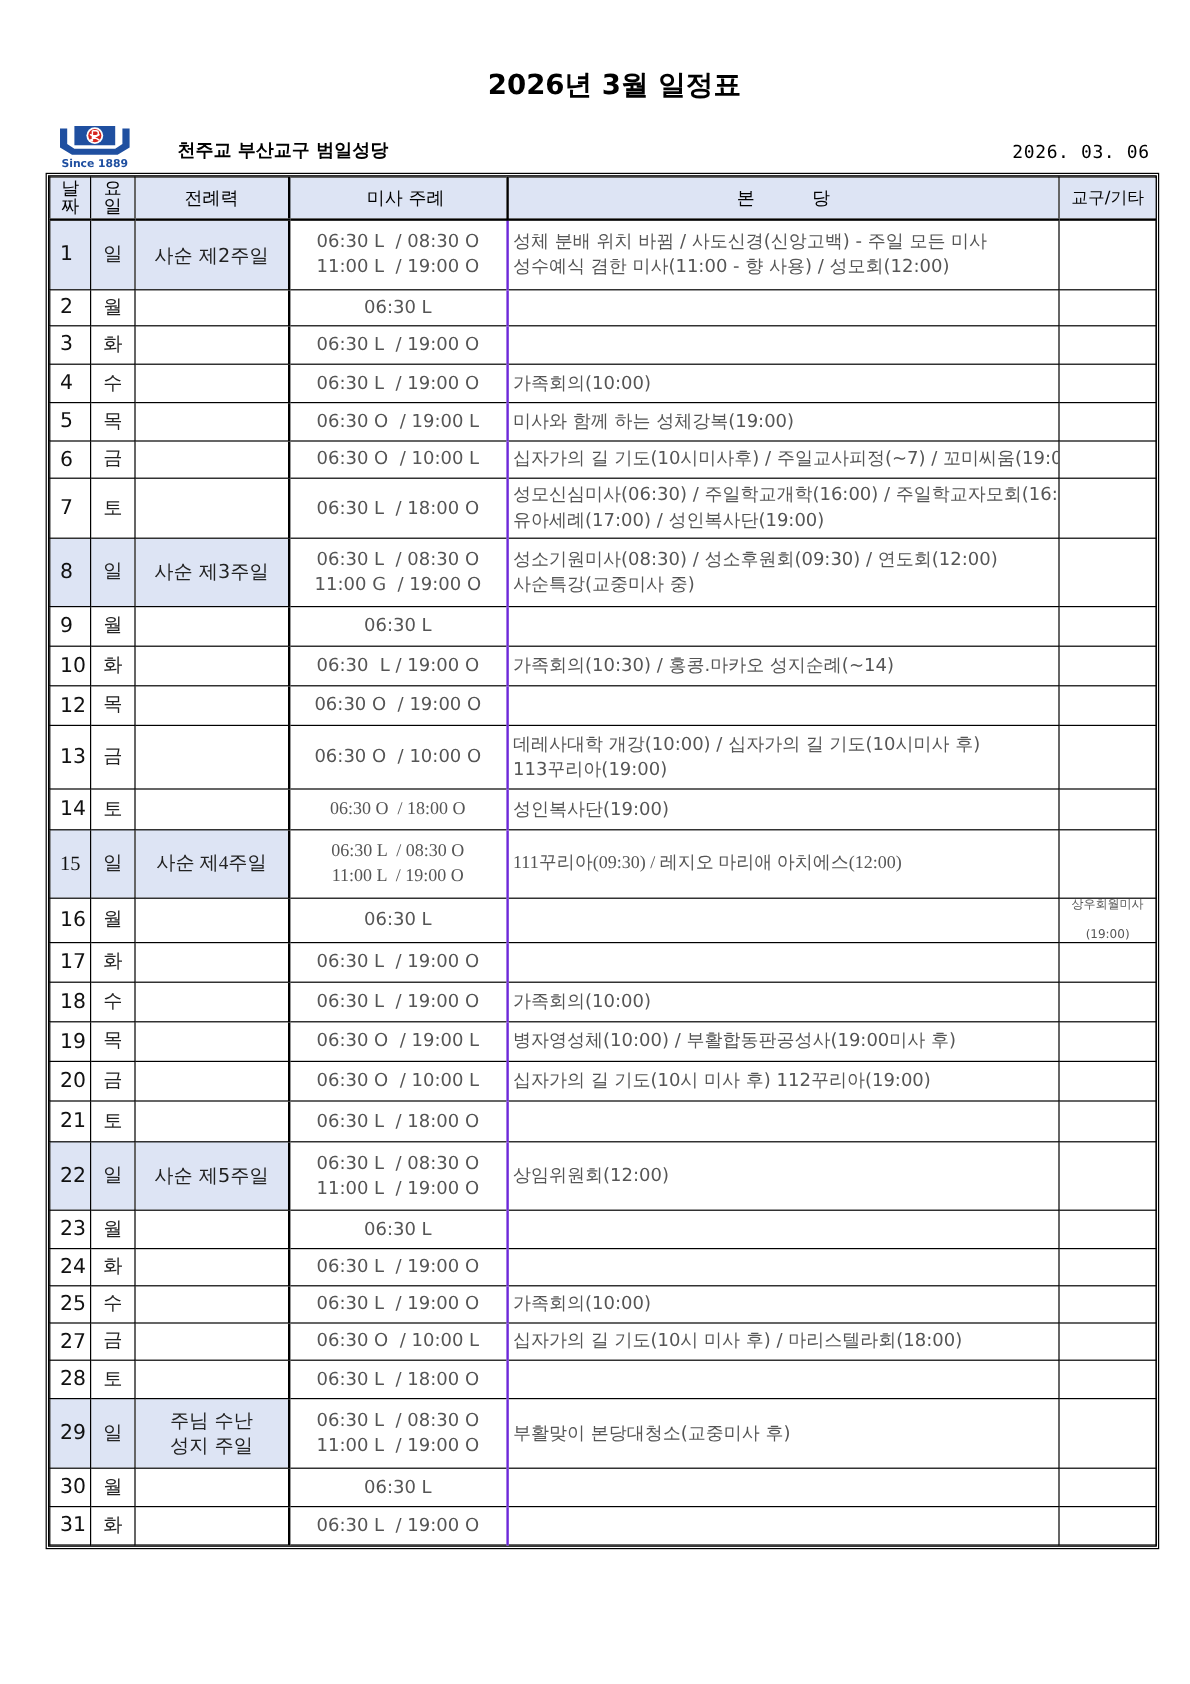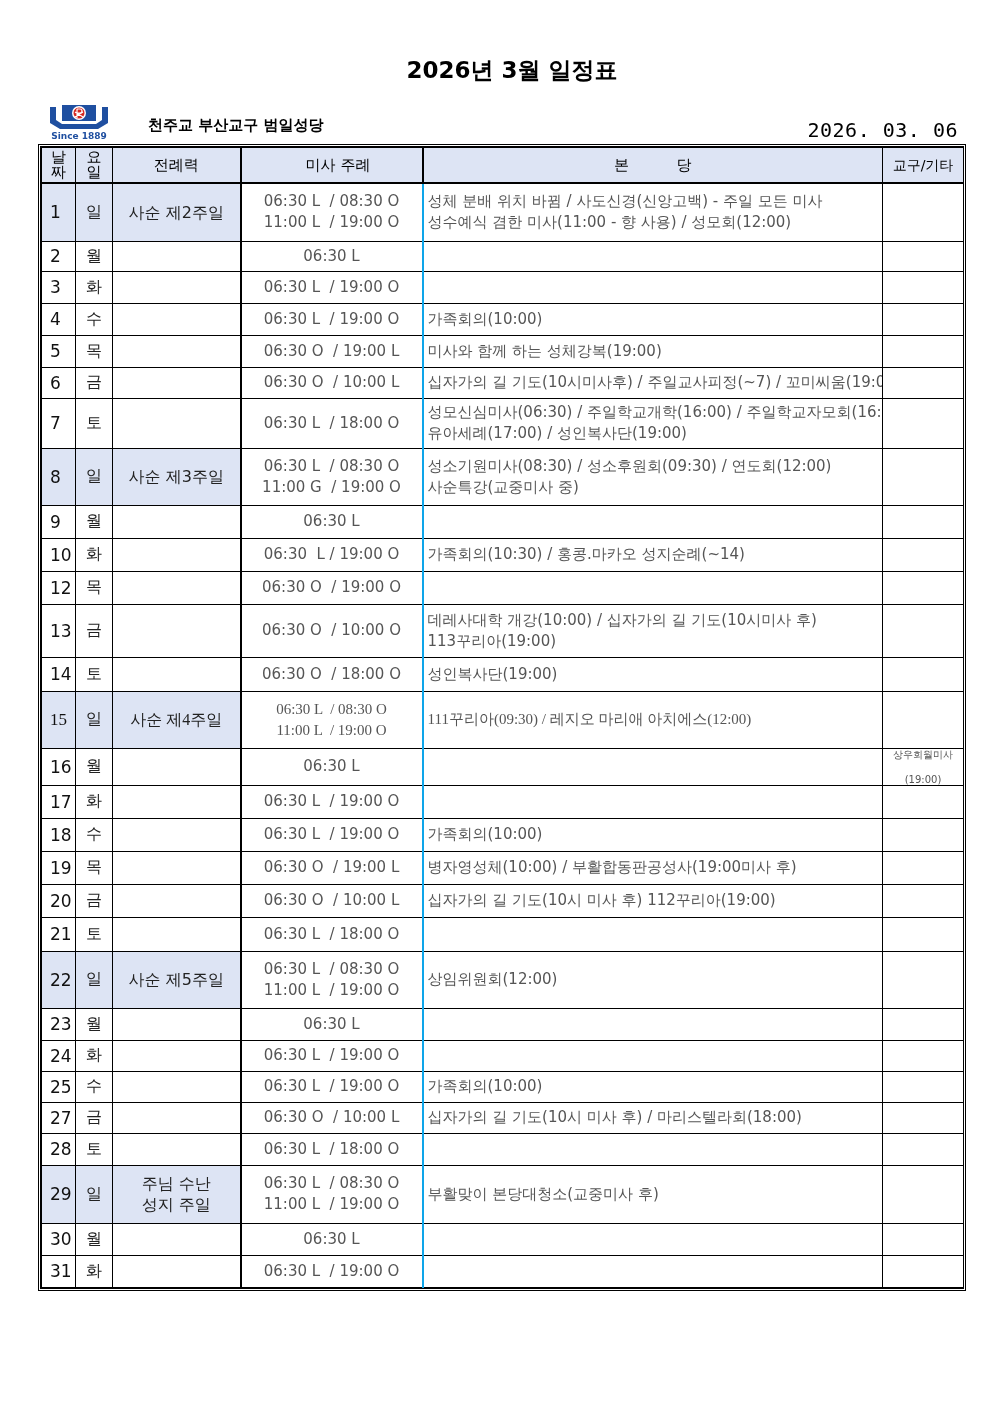--- a/index.html
+++ b/index.html
@@ -1,27 +1,27 @@
 <!DOCTYPE html>
 <html><head>
 <meta charset="utf-8">
 <style>
   html, body { margin:0; padding:0; background:#ffffff; }
   body { width:992px; height:1403px; position:relative; font-family:"DejaVu Sans", "Liberation Sans", sans-serif; color:#000; overflow:hidden; }
   .title { position:absolute; left:0; top:55px; width:1024px; text-align:center; font-size:23px; font-weight:bold; letter-spacing:0px; }
   .logo { position:absolute; left:44px; top:101px; width:70px; height:40px; }
   .org { position:absolute; left:124px; top:116px; font-size:15px; font-weight:bold;margin-left:24px; }
-  .date { position:absolute; right:34px; top:118px; font-family:"DejaVu Sans Mono","Liberation Mono",monospace; font-size:20px; letter-spacing:0.5px; }
+  .date { position:absolute; right:34px; top:118px; font-family:"DejaVu Sans Mono","Liberation Mono",monospace; font-size:15px; letter-spacing:0.5px; }
   .frame { position:absolute; left:38px; top:144px; width:928px; border:3px double #000; box-sizing:border-box; }
   table { border-collapse:collapse; width:100%; table-layout:fixed; }
   td, th { border:1px solid #000; padding:0; font-weight:normal; vertical-align:middle; overflow:hidden; }
   th { background:#dde4f4; font-size:15px; text-align:center; height:34px; line-height:15px; }
   th.hd-day { font-size:15px; line-height:15px; }
   tr.hdr th { border-bottom:2px solid #000; }
-  td.c-mass { border-left:2px solid #000; border-right:2px solid #0ea5e9; text-align:center; color:#555; font-size:15px; line-height:21px; }
+  td.c-mass { border-left:2px solid #000; border-right:2px solid #6d28d9; text-align:center; color:#555; font-size:15px; line-height:21px; }
   th.c-mass { border-left:2px solid #000; border-right:2px solid #000;padding-left:13px; }
   td.c-num { font-size:17px; padding-left:8px; color:#111; }
   td.c-dow { text-align:center; font-size:16px; color:#222; }
   td.c-lit { text-align:center; font-size:16px; color:#222; line-height:21px; }
   td.c-main { font-size:15px; color:#555; padding-left:4px; line-height:21px; white-space:nowrap; }
   td.c-etc { font-size:10px; color:#555; text-align:center; line-height:11px; }
   tr.sun td.c-num, tr.sun td.c-dow, tr.sun td.c-lit { background:#dde4f4; }
   .line { display:block; }
 </style>
 </head>
@@ -206,21 +206,21 @@
             <span class="line" style="white-space: pre;">데레사대학 개강(10:00) / 십자가의 길 기도(10시미사 후)</span>
             <span class="line" style="white-space: pre;">113꾸리아(19:00)</span>
           </td>
           <td class="c-etc"></td>
         </tr>
         <tr style="height: 34px;">
           <td class="c-num">14</td>
           <td class="c-dow">토</td>
           <td class="c-lit"></td>
           <td class="c-mass">
-            <span class="line" style="white-space: pre;">06:30 O  / 18:00 O</span>
+            <span class="line" style="white-space: pre; font-family: Liberation Serif, serif;">06:30 O  / 18:00 O</span>
           </td>
           <td class="c-main">
             <span class="line" style="white-space: pre;">성인복사단(19:00)</span>
           </td>
           <td class="c-etc"></td>
         </tr>
         <tr class="sun" style="height: 57px; font-family: Liberation Serif, serif;">
           <td class="c-num">15</td>
           <td class="c-dow">일</td>
           <td class="c-lit">

